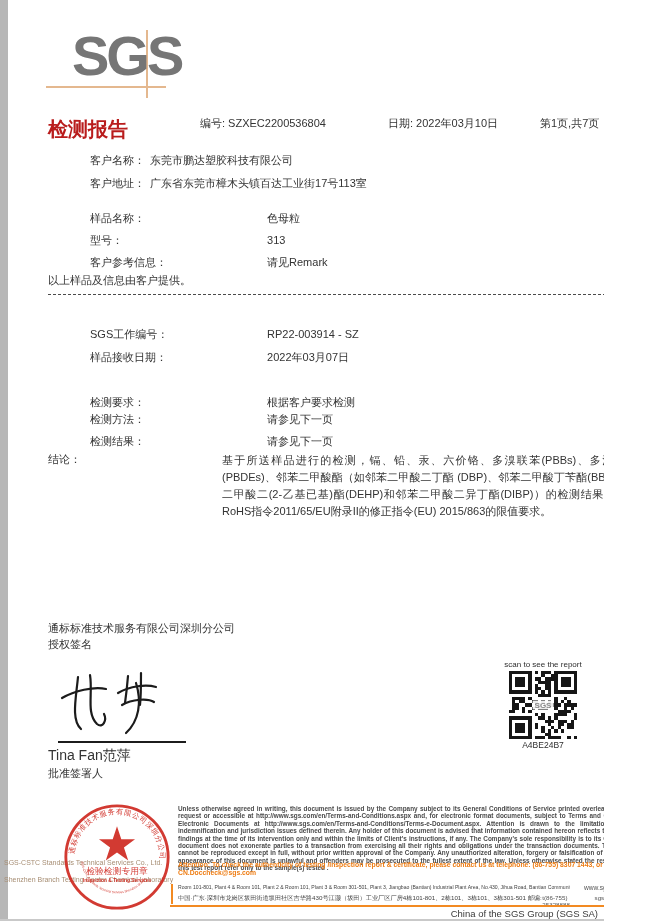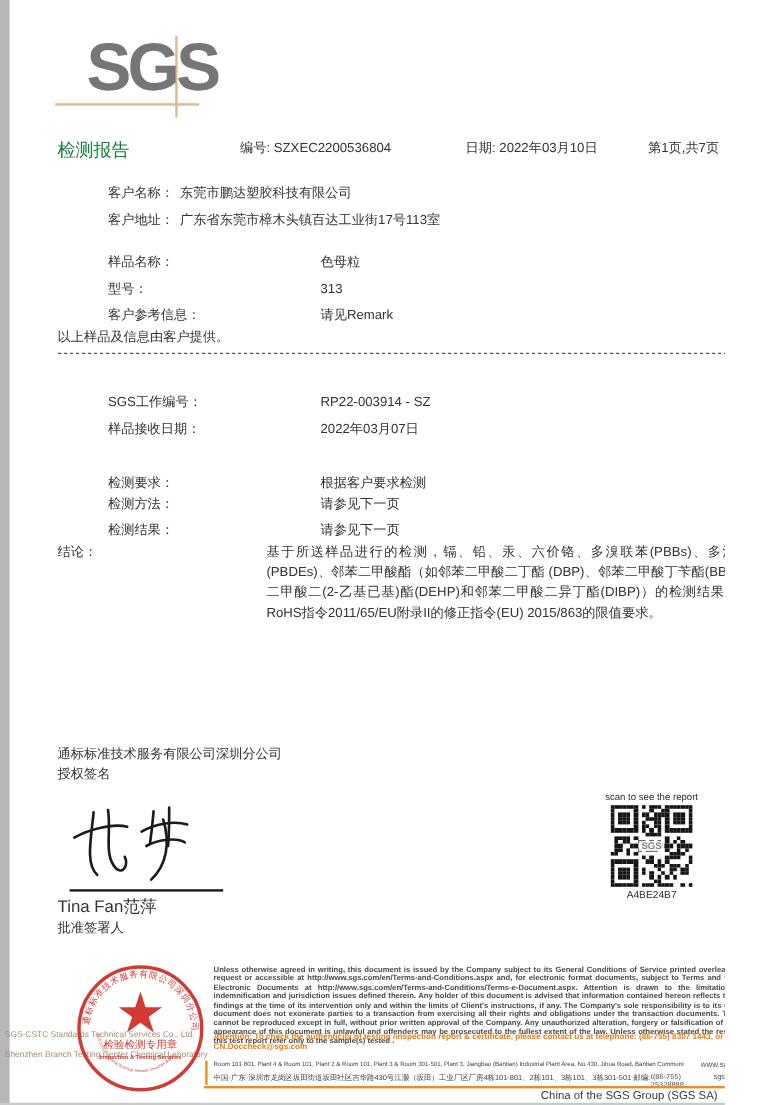--- a/index.html
+++ b/index.html
@@ -11,21 +11,21 @@
   .bottom-edge{position:absolute;left:0;top:919px;width:652px;height:2px;background:#c9c9c9;}
 
   
   .logo{position:absolute;left:60px;top:26px;width:180px;height:80px;}
   .logo-text{position:absolute;left:12px;top:0;font-size:56px;font-weight:bold;color:#767676;letter-spacing:-3px;line-height:60px;}
   .logo-hline{position:absolute;left:-14px;top:60px;width:120px;height:2px;background:#e4b88f;}
   .logo-vline{position:absolute;left:86px;top:4px;width:2px;height:68px;background:#e4b88f;}
 
   
   .hdr{position:absolute;top:116px;font-size:11px;color:#333;}
-  .hdr-title{left:48px;font-size:15px;font-weight:normal;color:#15803d;}
+  .hdr-title{left:48px;font-size:20px;font-weight:bold;color:#b91c1c;}
   .hdr-no{left:200px;}
   .hdr-date{left:388px;}
   .hdr-page{left:540px;}
 
   .row{position:absolute;left:48px;font-size:11px;color:#333;white-space:nowrap;}
   .row .lbl{display:inline-block;margin-left:42px;}
   .lbl-sm{width:57px;}
   .lbl-lg{width:174px;}
 
   .note{position:absolute;left:48px;font-size:11px;color:#333;}

